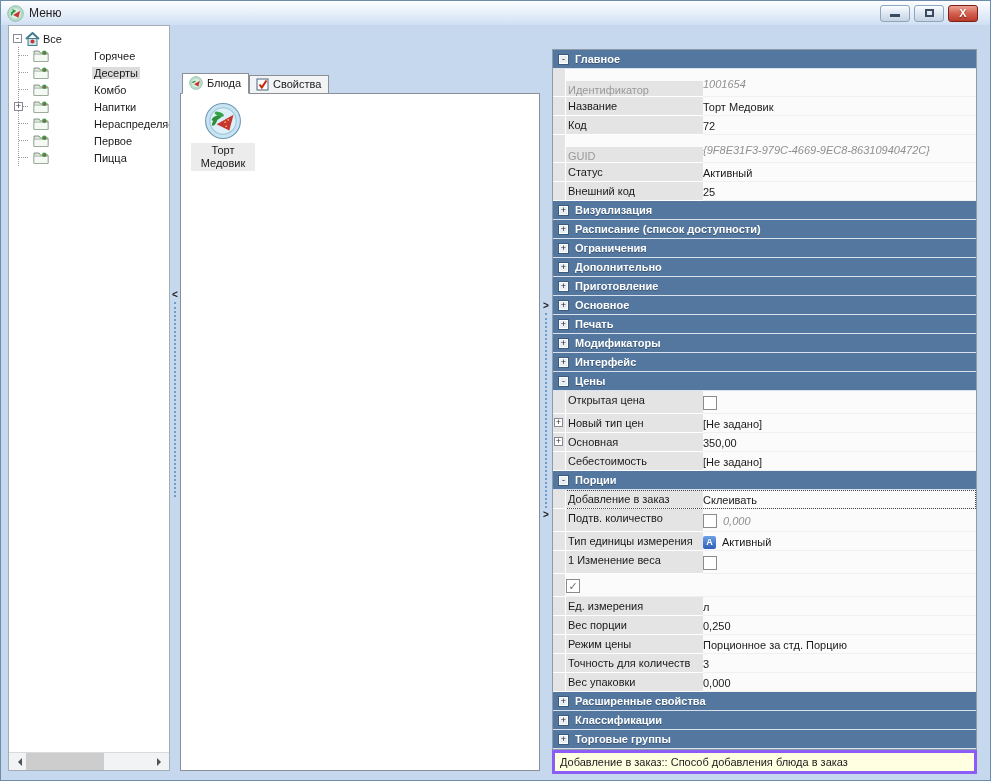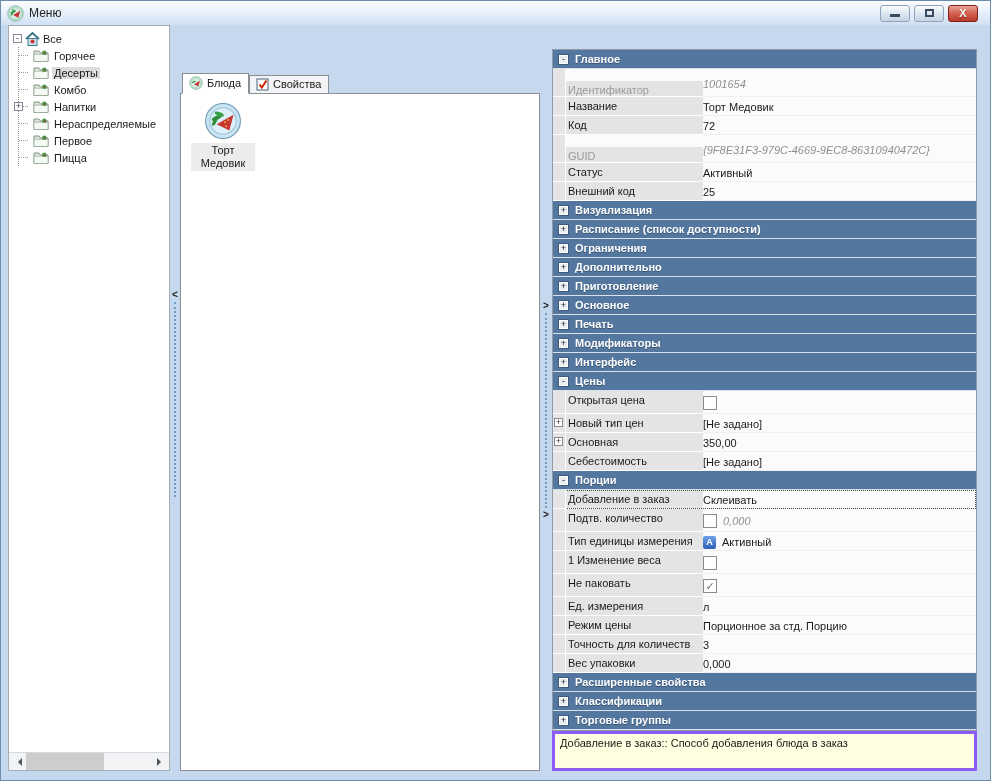--- a/index.html
+++ b/index.html
@@ -23,21 +23,21 @@
 
   .content { flex:1; display:flex; padding:0 13px 9px 7px; min-height:0; }
 
   
   .tree-panel { width:162px; flex:0 0 162px; background:#fff; border:1px solid #a4adb5; display:flex; flex-direction:column; }
   .tree-body { flex:1; overflow:hidden; padding:4px 2px 0 4px; white-space:nowrap; }
   .tree-root-row { display:flex; align-items:center; height:17px; }
   .expbox { width:9px; height:9px; border:1px solid #889; background:#fff; font-size:9px; line-height:7px; text-align:center; color:#333; flex:0 0 9px; }
   .tree-ic { margin:0 3px; }
   .tree-children { margin-left:5px; padding-left:9px; border-left:1px dotted #9a9a9a; }
-  .tree-item { display:flex; align-items:center; height:17px; position:relative; padding-left:2px; }
+  .tree-item { display:flex; align-items:center; height:17px; position:relative; padding-left:2px;gap:40px; }
   .tree-item::before { content:""; position:absolute; left:-9px; top:8px; width:9px; border-top:1px dotted #9a9a9a; }
   .tree-item .sub-exp { position:absolute; left:-14px; top:4px; background:#fff; }
   .tree-item .lbl { padding:0 2px; }
   .tree-item.selected .lbl { background:#dcdcdc; }
 
   .hscroll { flex:0 0 17px; background:#f2f3f5; border-top:1px solid #d9dade; display:flex; align-items:center; }
   .sb-btn { width:17px; height:17px; display:flex; align-items:center; justify-content:center; }
   .tri-l { width:0; height:0; border:4px solid transparent; border-right-color:#4d5257; }
   .tri-r { width:0; height:0; border:4px solid transparent; border-left-color:#4d5257; }
   .sb-track { flex:1; height:17px; position:relative; }
@@ -415,30 +415,36 @@
           </div>
           <div class="prow tall">
             <span class="pindent"></span>
             <span class="plabel">1 Изменение веса</span>
             <span class="pvalue">
               <span class="cbx"></span>
             </span>
           </div>
           <div class="prow tall">
             <span class="pindent"></span>
-            <span class="plabel">Не паковать</span>
             <span class="pvalue">
               <span class="cbx checked">✓</span>
             </span>
           </div>
           <div class="prow">
             <span class="pindent"></span>
             <span class="plabel">Ед. измерения</span>
             <span class="pvalue">
               <span class="vtext">л</span>
+            </span>
+          </div>
+          <div class="prow">
+            <span class="pindent"></span>
+            <span class="plabel">Вес порции</span>
+            <span class="pvalue">
+              <span class="vtext">0,250</span>
             </span>
           </div>
           <div class="prow">
             <span class="pindent"></span>
             <span class="plabel">Режим цены</span>
             <span class="pvalue">
               <span class="vtext">Порционное за стд. Порцию</span>
             </span>
           </div>
           <div class="prow">

